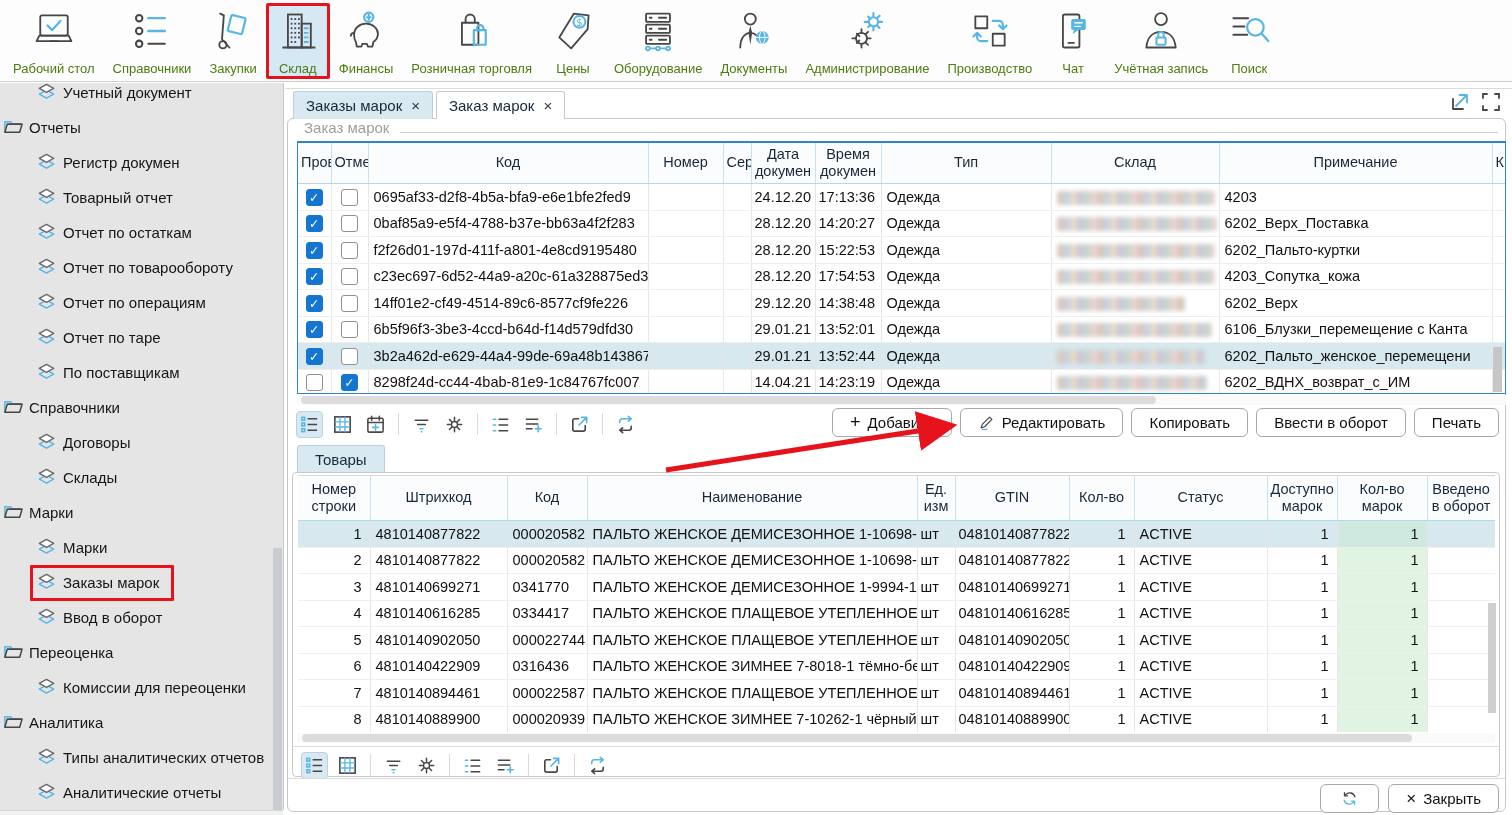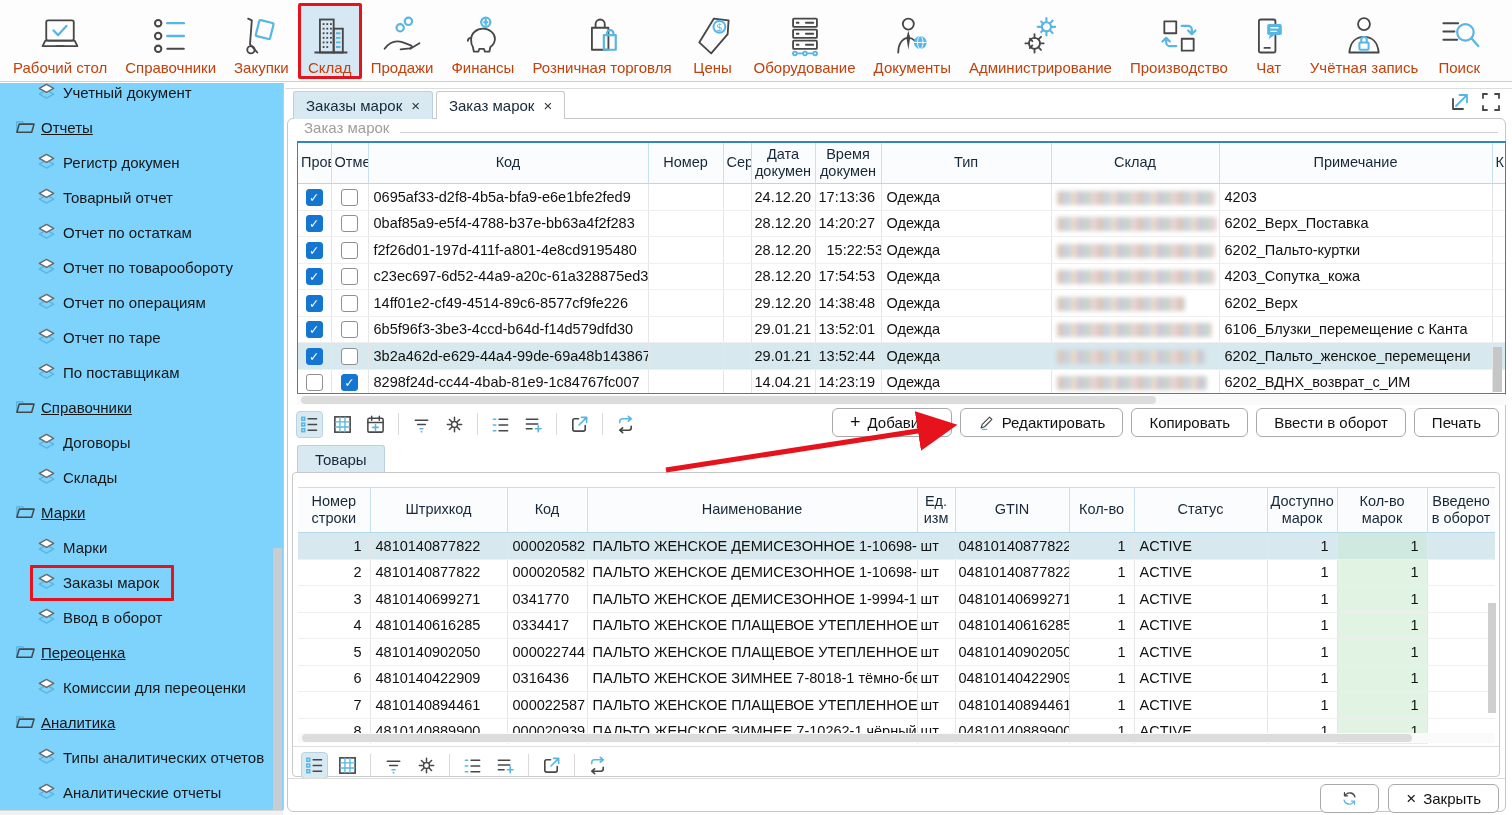--- a/index.html
+++ b/index.html
@@ -4,28 +4,28 @@
 <style>
   html,body{margin:0;padding:0;background:#e9e9e9;}
   #app{position:relative;width:1512px;height:815px;background:#fff;overflow:hidden;
        font-family:"Liberation Sans",sans-serif;color:#111;}
   
   #toolbar{position:absolute;left:0;top:0;width:1512px;height:82px;background:#fdfdfd;
            border-bottom:1px solid #cfcfcf;display:flex;align-items:center;padding-left:4px;box-sizing:border-box;}
   .tb-item{display:flex;flex-direction:column;align-items:center;justify-content:flex-end;
            padding:3px 9px;height:76px;box-sizing:border-box;cursor:default;}
   .tb-item .tb-ico svg{width:46px;height:44px;display:block;}
-  .tb-item .lbl{font-size:15px;color:#c2410c;white-space:nowrap;margin-top:1px;}
+  .tb-item .lbl{font-size:13px;color:#4d7c0f;white-space:nowrap;margin-top:8px;}
   .tb-item.hl{background:#d5e8f4;border:3px solid #e6131c;border-radius:2px;padding:0 6px;}
   
   #sidebar{position:absolute;left:0;top:83px;width:284px;height:727px;border-right:1px solid #c9c9c9;
-           overflow:hidden;box-sizing:border-box;background:#7dd3fc;}
+           overflow:hidden;box-sizing:border-box;background:#e5e5e5;}
   .tree{margin-top:-8px;}
   .tree-item{height:35px;display:flex;align-items:center;font-size:15px;color:#161616;gap:6px;}
-  .tree-item.folder{padding-left:14px;text-decoration:underline;}
+  .tree-item.folder{padding-left:2px;}
   .tree-item.leaf{padding-left:36px;}
   .tree-item svg{width:21px;height:21px;flex:0 0 auto;}
   .rbx{display:flex;align-items:center;gap:6px;border:3px solid #e6131c;border-radius:1px;
        padding:3px 12px 3px 3px;margin-left:-6px;}
   #sb-vscroll{position:absolute;left:273px;top:548px;width:9px;height:262px;background:#c9ccd0;border-radius:1px;}
   #sb-hscroll{position:absolute;left:0;top:810px;width:283px;height:5px;background:#f1f1f1;border-top:1px solid #d8d8d8;}
   
   #main{position:absolute;left:285px;top:83px;right:0;bottom:0;}
   #main .topline{position:absolute;top:5px;left:0;right:0;height:1px;background:#dcdcdc;}
   .tabs{position:absolute;top:8px;left:8px;display:flex;gap:3px;z-index:2;}
@@ -72,21 +72,21 @@
        font-family:"Liberation Sans",sans-serif;}
   .btn .glyph{font-size:18px;line-height:1;margin-top:-2px;}
   .btn svg{width:17px;height:17px;}
   .orders-icons{position:absolute;left:8px;top:290px;}
   
   .tab2{position:absolute;left:9px;top:326px;height:27px;padding:0 17px;display:flex;align-items:center;
         background:#d8e9f2;border:1px solid #b7d1df;border-bottom:none;border-radius:3px 3px 0 0;
         font-size:15px;color:#15293a;}
   .ppanel{position:absolute;left:4px;right:5px;top:353px;height:305px;border:1px solid #c9c9c9;border-radius:4px;
           background:#fff;box-sizing:border-box;}
-  .ptwrap{position:absolute;left:5px;top:14px;width:1197px;height:256px;overflow:hidden;border-top:1px solid #d9d9d9;}
+  .ptwrap{position:absolute;left:5px;top:2px;width:1197px;height:256px;overflow:hidden;border-top:1px solid #d9d9d9;}
   .ptwrap th{height:44px;}
   .pvthumb{position:absolute;right:3px;top:130px;width:8px;height:110px;background:#cfcfcf;}
   .pdivider{position:absolute;left:0;right:0;top:273px;height:1px;background:#dddddd;}
   .products-icons{position:absolute;left:8px;top:277px;}
   
   .fdivider{position:absolute;left:0;right:0;top:659px;height:1px;background:#dcdcdc;}
   .footer-btns{position:absolute;top:665px;right:6px;display:flex;gap:9px;}
   .btn.iconbtn{padding:0 20px;}
   .btn .xg{font-size:17px;line-height:1;}
   
@@ -165,35 +165,20 @@
               <rect x="24" y="25" width="2" height="2"></rect>
               <rect x="16" y="30" width="2" height="2"></rect>
               <rect x="20" y="30" width="2" height="2"></rect>
               <rect x="24" y="30" width="2" height="2"></rect>
               <rect x="16" y="35" width="2" height="2"></rect>
               <rect x="20" y="35" width="2" height="2"></rect>
             </g>
           </svg>
         </span>
         <span class="lbl">Склад</span>
-      </div>
-      <div class="tb-item">
-        <span class="tb-ico">
-          <svg viewBox="0 0 48 48" fill="none" stroke-linecap="round" stroke-linejoin="round">
-            <g stroke="#58b6e4" stroke-width="2.4">
-              <circle cx="31" cy="8" r="4"></circle>
-              <circle cx="22" cy="15" r="4"></circle>
-            </g>
-            <g stroke="#474747" stroke-width="2">
-              <path d="M5 38q8-11 20-7l8 3q3.5 1.5-.5 3.5l-10 1"></path>
-              <path d="M33 38l10-6"></path>
-            </g>
-          </svg>
-        </span>
-        <span class="lbl">Продажи</span>
       </div>
       <div class="tb-item">
         <span class="tb-ico">
           <svg viewBox="0 0 48 48" fill="none" stroke-linecap="round" stroke-linejoin="round">
             <g stroke="#58b6e4" stroke-width="2.4">
               <circle cx="27" cy="9" r="5"></circle>
               <path d="M27 6.5v5M25.2 9h3.6"></path>
             </g>
             <g stroke="#474747" stroke-width="2">
               <path d="M11 28c0-7 6-12 13-12s13 5 13 11c0 4-2 7-5 9l-1 5h-5l-1-3h-5l-1 3h-5l-1-5c-1.5-2-2-5-2-8z"></path>
@@ -578,21 +563,21 @@
                 <td>6202_Верх_Поставка</td>
                 <td></td>
               </tr>
               <tr class="">
                 <td class="cb-cell"><span class="cb on">✓</span></td>
                 <td class="cb-cell"><span class="cb "></span></td>
                 <td>f2f26d01-197d-411f-a801-4e8cd9195480</td>
                 <td></td>
                 <td></td>
                 <td style="padding:0 3px">28.12.20</td>
-                <td style="padding:0 11px">15:22:53</td>
+                <td style="padding:0 3px">15:22:53</td>
                 <td>Одежда</td>
                 <td><span class="blur" style="width:158px"></span></td>
                 <td>6202_Пальто-куртки</td>
                 <td></td>
               </tr>
               <tr class="">
                 <td class="cb-cell"><span class="cb on">✓</span></td>
                 <td class="cb-cell"><span class="cb "></span></td>
                 <td>c23ec697-6d52-44a9-a20c-61a328875ed3</td>
                 <td></td>

